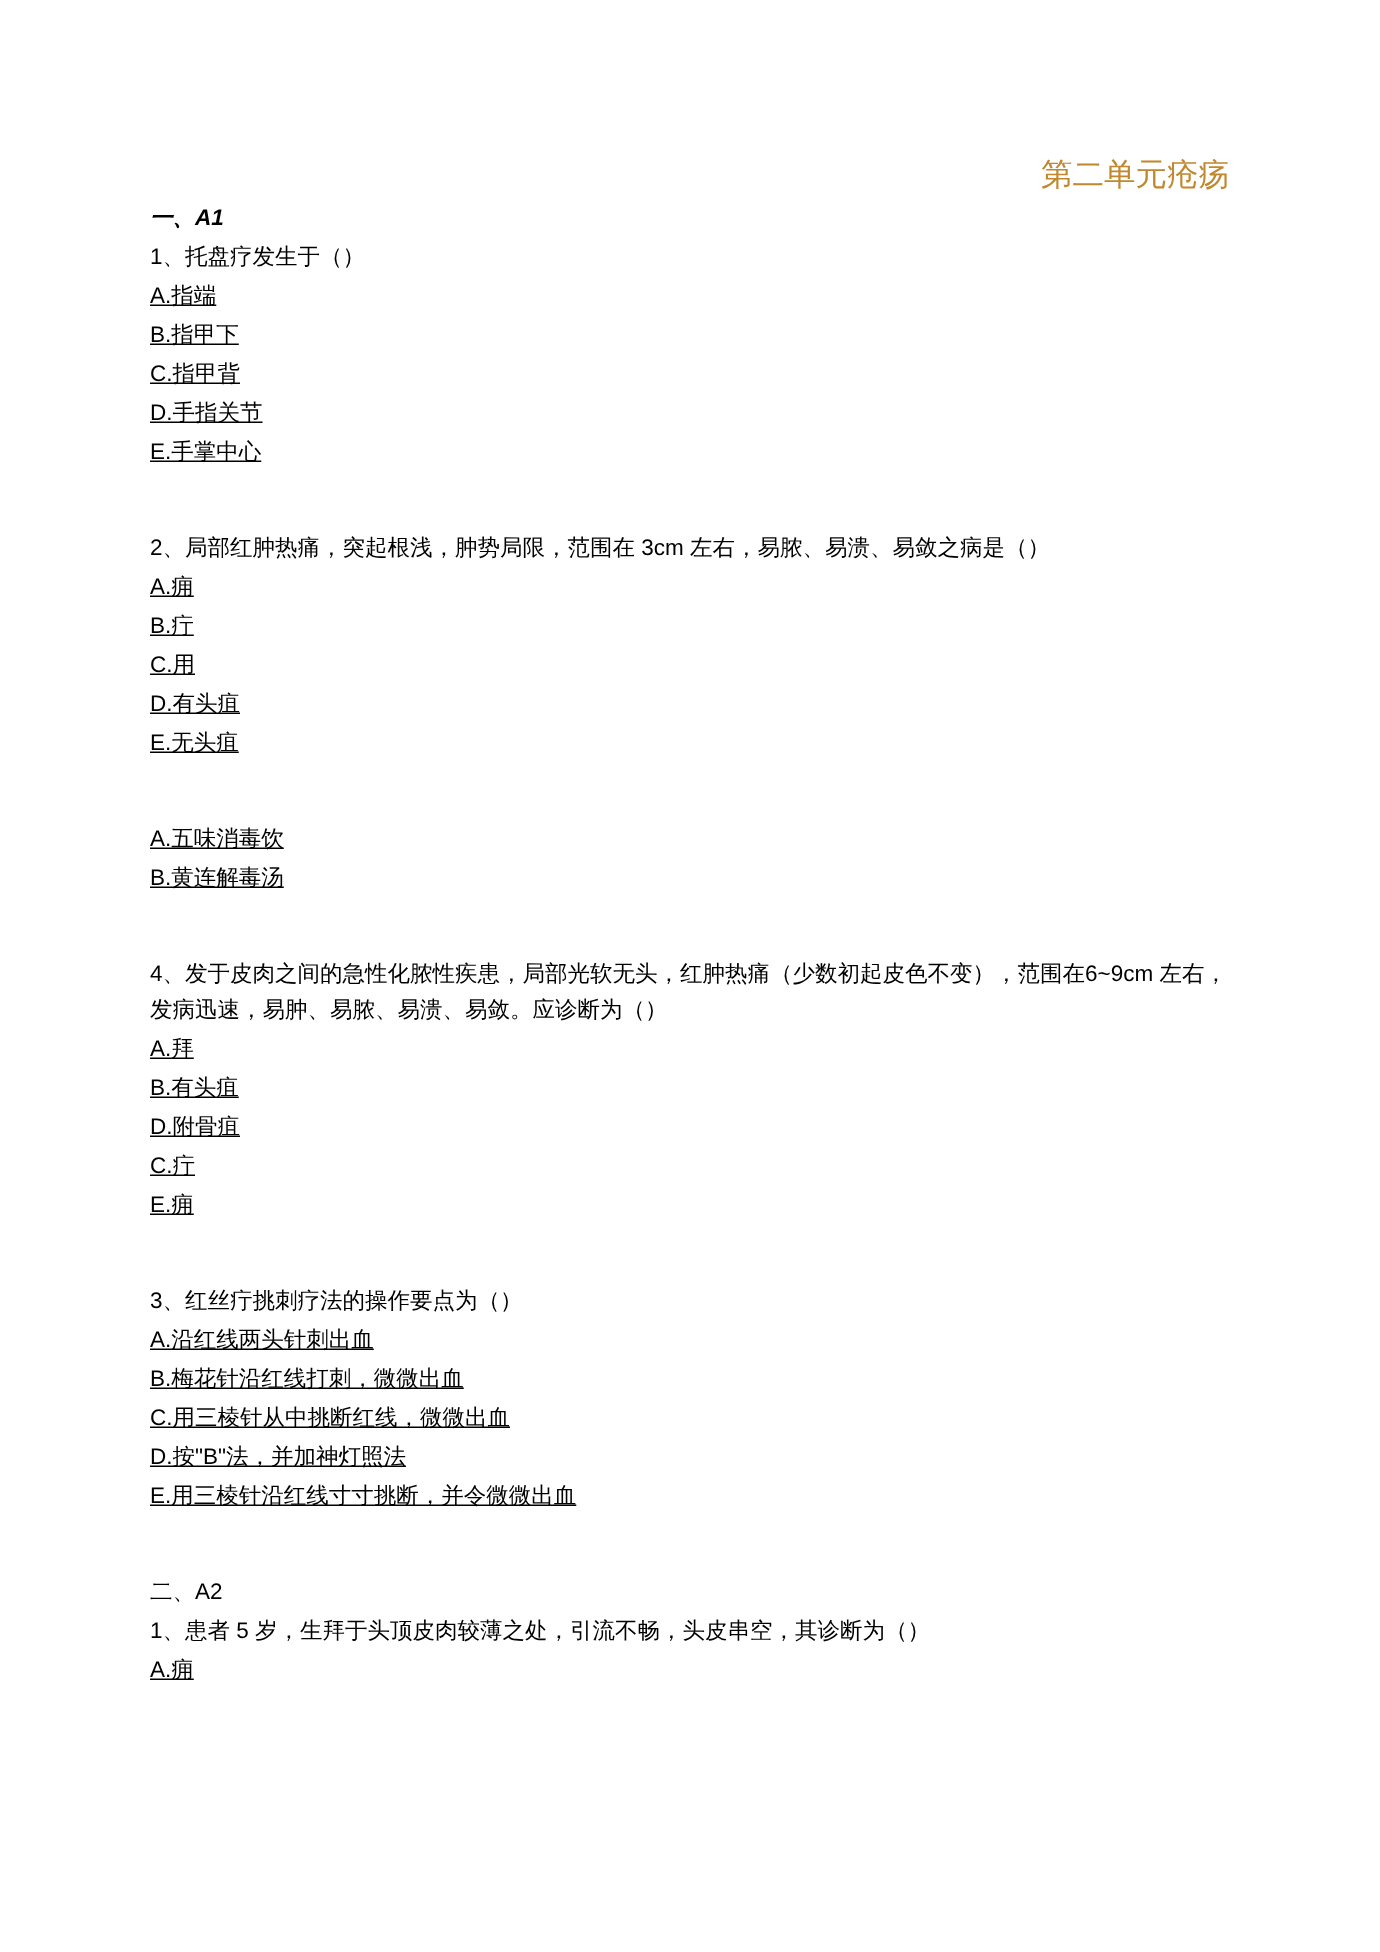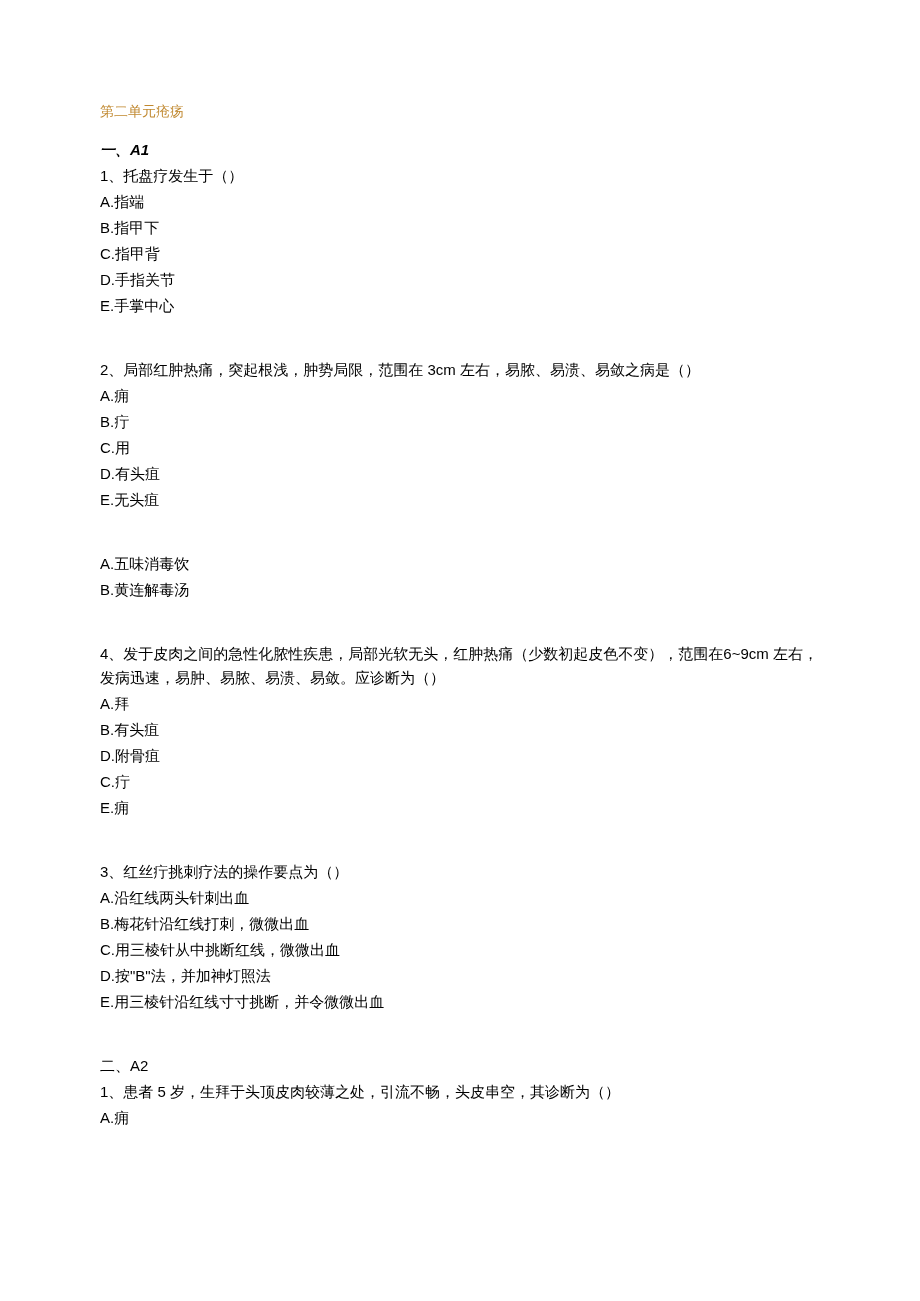--- a/index.html
+++ b/index.html
@@ -11,39 +11,40 @@
       width: 920px;
       min-height: 1301px;
       background: #ffffff;
       font-family: "Microsoft YaHei", "SimSun", sans-serif;
       font-size: 15px;
       line-height: 1.6;
       color: #000000;
       padding: 100px 100px 50px 100px;
     }
     .title {
-      text-align: left;
+      text-align: right;
       color: #c0882f;
-      font-size: 14px;
-      margin-bottom: 16px;
+      font-size: 21px;
+      margin-bottom: 0;
     }
     .section-header {
       font-weight: bold;
       font-size: 15px;
       margin-bottom: 2px;
       font-style: italic;
     }
     .question-block {
       margin-bottom: 40px;
     }
     .question-text {
       margin-bottom: 2px;
     }
     .option {
       margin-bottom: 2px;
+      text-decoration: underline;
     }
   </style>
 </head>
 <body>
 
 <div class="title">第二单元疮疡</div>
 
 <div class="section-header">一、A1</div>
 
 <div class="question-block">

